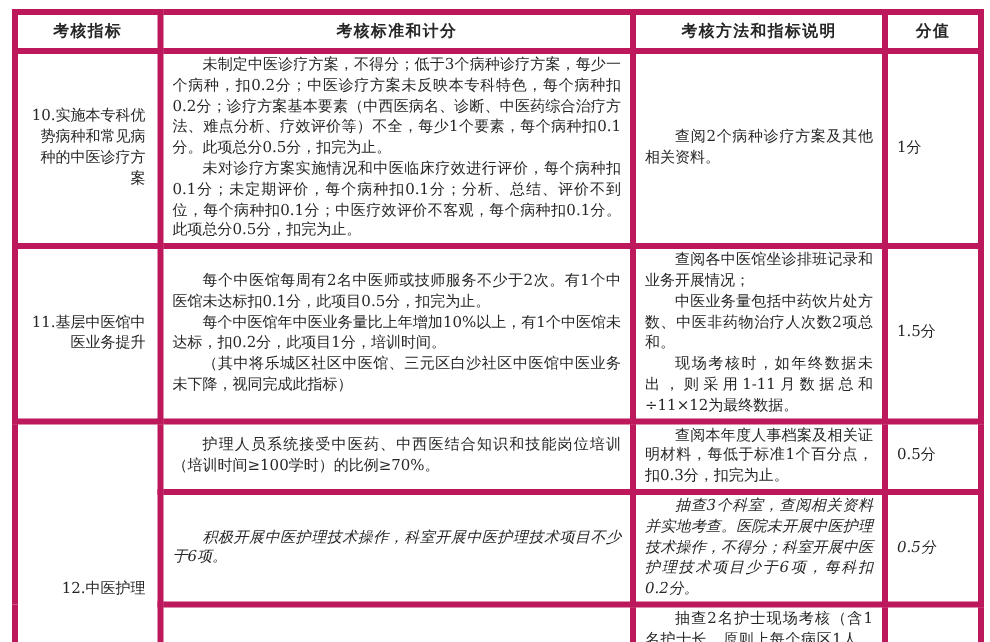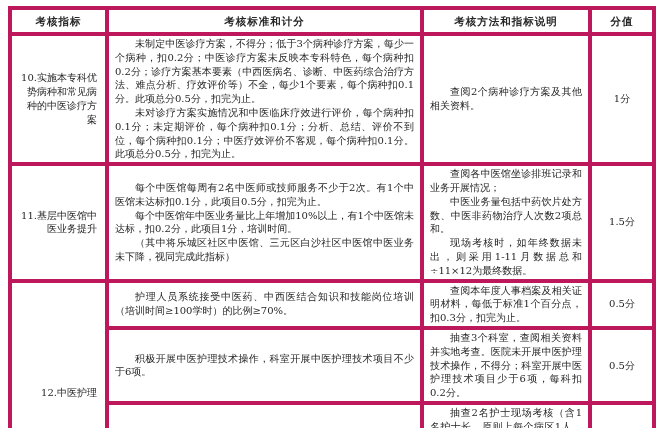--- a/index.html
+++ b/index.html
@@ -39,32 +39,31 @@
   col.c-indicator { width: 97px; }
   col.c-criteria  { width: 315px; }
   col.c-method    { width: 168px; }
   col.c-score     { width: 64px; }
 
   td.indicator {
     text-align: right;
     padding: 2px 8px;
   }
   td.score {
-    text-align: center;
     white-space: nowrap;
   }
   td.criteria p, td.method p {
     margin: 0;
     text-indent: 2em;
     text-align: justify;
   }
   tr.r10 td { height: 128px; }
   tr.r11 td { height: 86px; }
   tr.r12a td { height: 31px; }
-  tr.r12b td { height: 52px; }
+  tr.r12b td { height: 52px; font-style: italic; }
   tr.r12c td { height: 88px; }
 </style>
 </head>
 <body>
 
 <table class="assessment">
   <colgroup>
     <col class="c-indicator">
     <col class="c-criteria">
     <col class="c-method">

